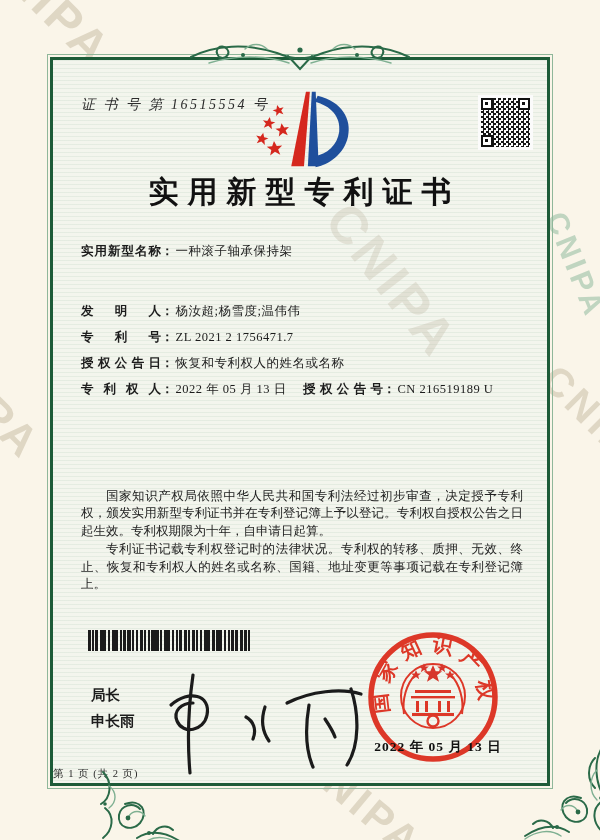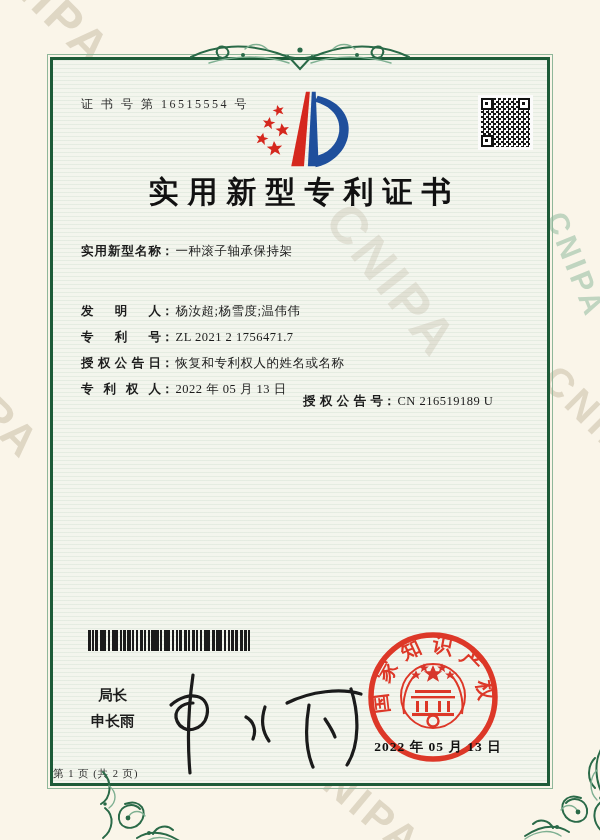--- a/index.html
+++ b/index.html
@@ -19,52 +19,52 @@
   
   .inner{
     position:absolute; left:50px; top:57px; width:500px; height:729px;
     box-sizing:border-box;
     border:3px solid #1d5b38; outline:1px solid #8fb79a; outline-offset:2px;
     background:
       repeating-linear-gradient(180deg, rgba(130,175,145,0.13) 0 1px, rgba(255,255,255,0) 1px 4px),
       #f3f5ed;
     z-index:2;
   }
-  .cert-no{position:absolute; left:28px; top:36px; font-size:12px; letter-spacing:2.5px; color:#2b2b2b;}
+  .cert-no{position:absolute; left:28px; top:36px; font-size:14px; letter-spacing:2.5px; color:#2b2b2b;font-style:italic;}
   .logo{position:absolute; left:198px; top:26px; width:104px; height:88px;}
   .qr{
     position:absolute; right:17px; top:38px; width:49px; height:49px;
     background:
       repeating-conic-gradient(#161616 0% 25%, #fafafa 0% 50%) 0 0 / 5px 5px;
     outline:3px solid #fbfbfb;
   }
   .qr .finder{position:absolute; width:12px; height:12px; border:2.5px solid #111; background:#fff; box-sizing:border-box;}
   .qr .finder::after{content:""; position:absolute; left:2px; top:2px; width:3px; height:3px; background:#111;}
   .qr .f1{left:0; top:0;} .qr .f2{right:0; top:0;} .qr .f3{left:0; bottom:0;}
   .title{
     position:absolute; left:0; right:0; top:112px; text-align:center;
     font-size:30px; font-weight:bold; letter-spacing:9px; padding-left:9px; color:#111;
   }
   .fields{position:absolute; left:28px; right:22px; top:182px; font-size:12.5px; color:#1c1c1c;}
   .frow{position:relative; line-height:18px; margin-bottom:8px; white-space:nowrap;}
   .frow.first{margin-bottom:42px;}
   .flabel{display:inline-block; width:80px; text-align:justify; text-align-last:justify; font-weight:bold;}
   .fcolon{font-weight:bold; margin-right:2px;}
   .fvalue{letter-spacing:0.5px;}
-  .fpair2{position:absolute; left:222px; top:12px;}
+  .fpair2{position:absolute; left:222px; top:0;}
   .body-text{position:absolute; left:28px; right:24px; top:428px; font-size:12.5px; line-height:17.4px; text-align:justify; color:#222;}
   .body-text p{margin:0 0 1px 0; text-indent:2em;}
   .barcode{
     position:absolute; left:35px; top:570px; width:162px; height:21px;
     background-image:
       repeating-linear-gradient(90deg,#1b1b1b 0 2px,rgba(0,0,0,0) 2px 4px),
       repeating-linear-gradient(90deg,#1b1b1b 0 1px,rgba(0,0,0,0) 1px 7px),
       repeating-linear-gradient(90deg,#1b1b1b 0 3px,rgba(0,0,0,0) 3px 13px);
   }
-  .signer{position:absolute; left:38px; top:622px; font-family:"Liberation Sans","DejaVu Sans",sans-serif; font-weight:bold; font-size:14.5px; color:#1c1c1c; line-height:26px;text-align:center;}
+  .signer{position:absolute; left:38px; top:622px; font-family:"Liberation Sans","DejaVu Sans",sans-serif; font-weight:bold; font-size:14.5px; color:#1c1c1c; line-height:26px;}
   .signature{position:absolute; left:96px; top:596px; width:220px; height:140px;}
   .seal{position:absolute; left:305px; top:562px; width:150px; height:150px;}
   .seal-date{
     position:absolute; left:300px; top:678px; width:170px; text-align:center;
     font-size:13.5px; font-weight:bold; letter-spacing:1px; color:#111; z-index:5;
   }
   .page-num{position:absolute; left:0; right:0; top:707px; text-align:left; font-size:10.5px; letter-spacing:1px; color:#2b2b2b;}
   .cont-note{position:absolute; left:0; right:0; top:797px; text-align:center; font-size:11.5px; letter-spacing:4px; color:#222; z-index:3;}
   .ornament-top{position:absolute; left:185px; top:41px; width:230px; height:38px; z-index:4;}
   .flourish{position:absolute; width:100px; height:105px; z-index:3;}
@@ -124,20 +124,24 @@
         <span class="flabel">授权公告日</span><span class="fcolon">：</span><span class="fvalue">恢复和专利权人的姓名或名称</span>
       </div>
       <div class="frow">
         <span class="flabel">专利权人</span><span class="fcolon">：</span><span class="fvalue">2022 年 05 月 13 日</span>
         <span class="fpair2">
           <span class="flabel">授权公告号</span><span class="fcolon">：</span><span class="fvalue">CN 216519189 U</span>
         </span>
       </div>
     </div>
 
+    <div class="body-text">
+      <p>国家知识产权局依照中华人民共和国专利法经过初步审查，决定授予专利权，颁发实用新型专利证书并在专利登记簿上予以登记。专利权自授权公告之日起生效。专利权期限为十年，自申请日起算。</p>
+      <p>专利证书记载专利权登记时的法律状况。专利权的转移、质押、无效、终止、恢复和专利权人的姓名或名称、国籍、地址变更等事项记载在专利登记簿上。</p>
+    </div>
 
     <div class="barcode"></div>
 
     <div class="signer">
       <div>局长</div>
       <div>申长雨</div>
     </div>
 
     <svg class="signature" viewBox="0 0 220 130" aria-hidden="true">
       <g fill="none" stroke="#1b1b1b" stroke-width="3.2" stroke-linecap="round">

